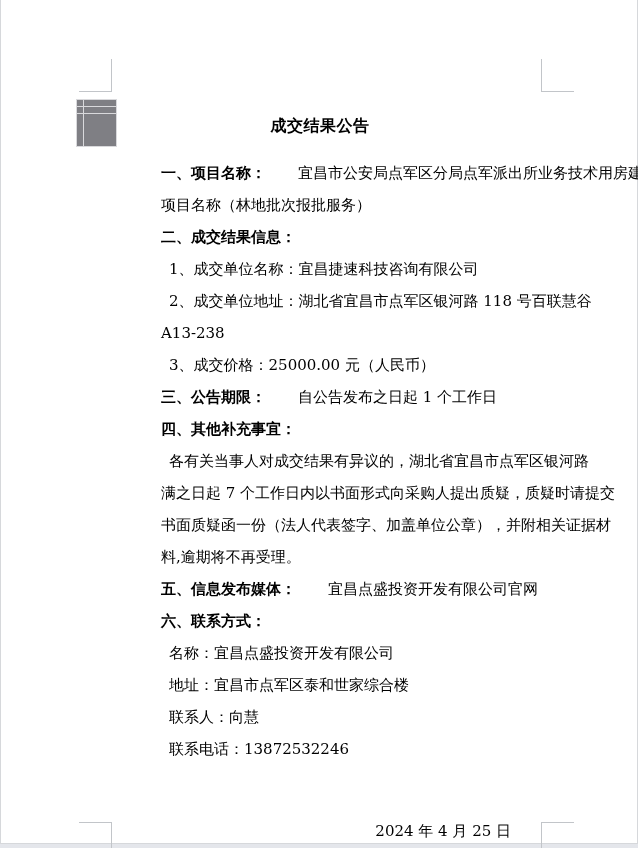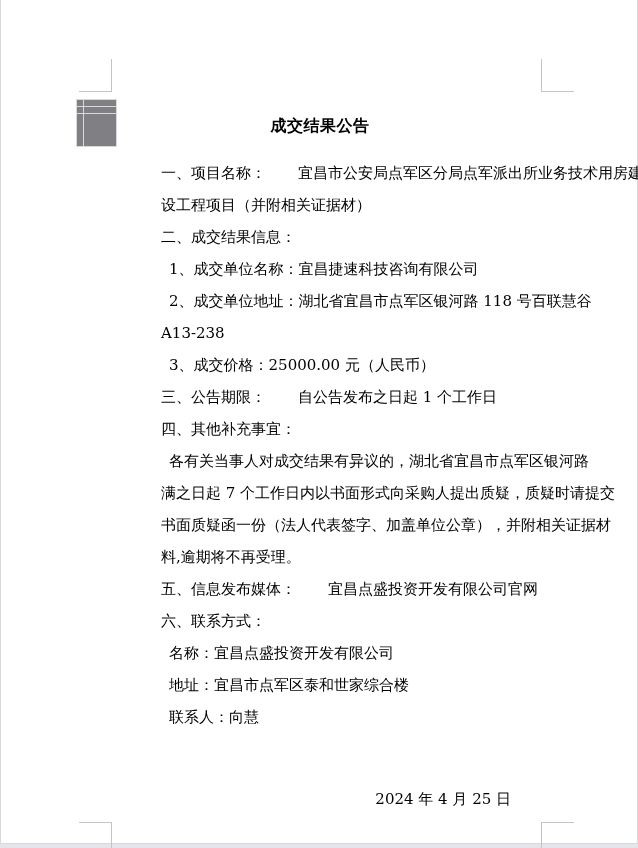--- a/index.html
+++ b/index.html
@@ -39,21 +39,21 @@
     font-size: 15px;
     color: #000000;
     line-height: 27px;
   }
   .line { height: 27px; white-space: nowrap; }
   .line.center { text-align: center; }
   .line.right  { text-align: right; }
   .line.indent { padding-left: 24px; }
   .line.title  { font-size: 16px; font-weight: bold; letter-spacing: 0.5px; }
   .line.date   { margin-top: 34px; }
-  .seg.bold { font-weight: normal; }
+  .seg.bold { font-weight: bold; }
 </style>
 </head>
 <body>
 
 <div class="paper">
   <div class="crop tl"></div>
   <div class="crop tr"></div>
   <div class="crop bl"></div>
   <div class="crop br"></div>
 
@@ -63,33 +63,34 @@
       <i></i>
       <i></i>
       <i></i>
       <i></i>
   </div>
 
   <div class="doc-body">
     <div class="line center title">成交结果公告</div>
     <div id="lines-slot">
         <div class="line"><span class="seg bold">一、项目名称：</span><span class="seg">宜昌市公安局点军区分局点军派出所业务技术用房建</span></div>
-        <div class="line"><span class="seg">设工程项目（并附相关证据材）</span></div>
+        <div class="line"><span class="seg">项目名称（林地批次报批服务）</span></div>
         <div class="line"><span class="seg bold">二、成交结果信息：</span></div>
         <div class="line indent"><span class="seg">1、成交单位名称：宜昌捷速科技咨询有限公司</span></div>
         <div class="line indent"><span class="seg">2、成交单位地址：湖北省宜昌市点军区银河路 118 号百联慧谷</span></div>
         <div class="line"><span class="seg">A13-238</span></div>
         <div class="line indent"><span class="seg">3、成交价格：25000.00 元（人民币）</span></div>
         <div class="line"><span class="seg bold">三、公告期限：</span><span class="seg">自公告发布之日起 1 个工作日</span></div>
         <div class="line"><span class="seg bold">四、其他补充事宜：</span></div>
         <div class="line indent"><span class="seg">各有关当事人对成交结果有异议的，湖北省宜昌市点军区银河路</span></div>
         <div class="line"><span class="seg">满之日起 7 个工作日内以书面形式向采购人提出质疑，质疑时请提交</span></div>
         <div class="line"><span class="seg">书面质疑函一份（法人代表签字、加盖单位公章），并附相关证据材</span></div>
         <div class="line"><span class="seg">料,逾期将不再受理。</span></div>
         <div class="line"><span class="seg bold">五、信息发布媒体：</span><span class="seg">宜昌点盛投资开发有限公司官网</span></div>
         <div class="line"><span class="seg bold">六、联系方式：</span></div>
         <div class="line indent"><span class="seg">名称：宜昌点盛投资开发有限公司</span></div>
         <div class="line indent"><span class="seg">地址：宜昌市点军区泰和世家综合楼</span></div>
         <div class="line indent"><span class="seg">联系人：向慧</span></div>
+        <div class="line indent"><span class="seg">联系电话：13872532246</span></div>
       </div>
     <div class="line right date">2024 年 4 月 25 日</div>
   </div>
 </div>
 
 </body></html>

